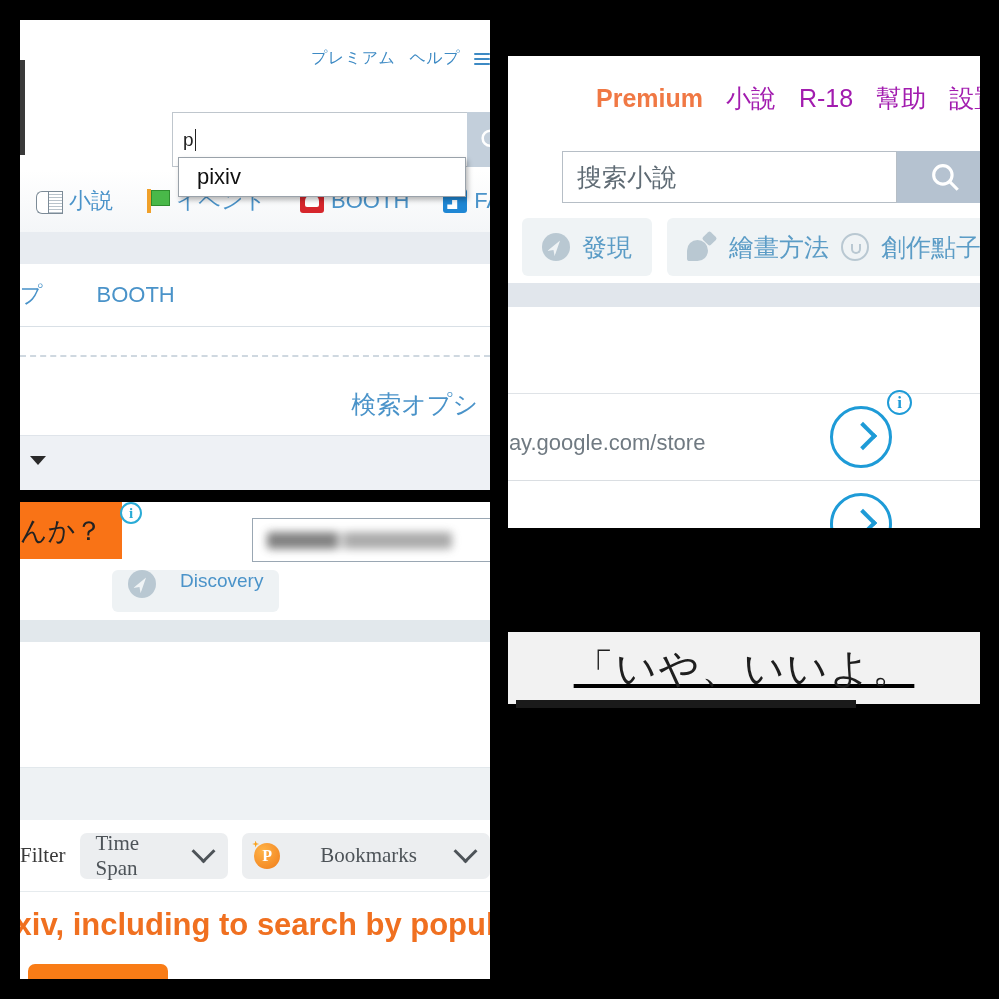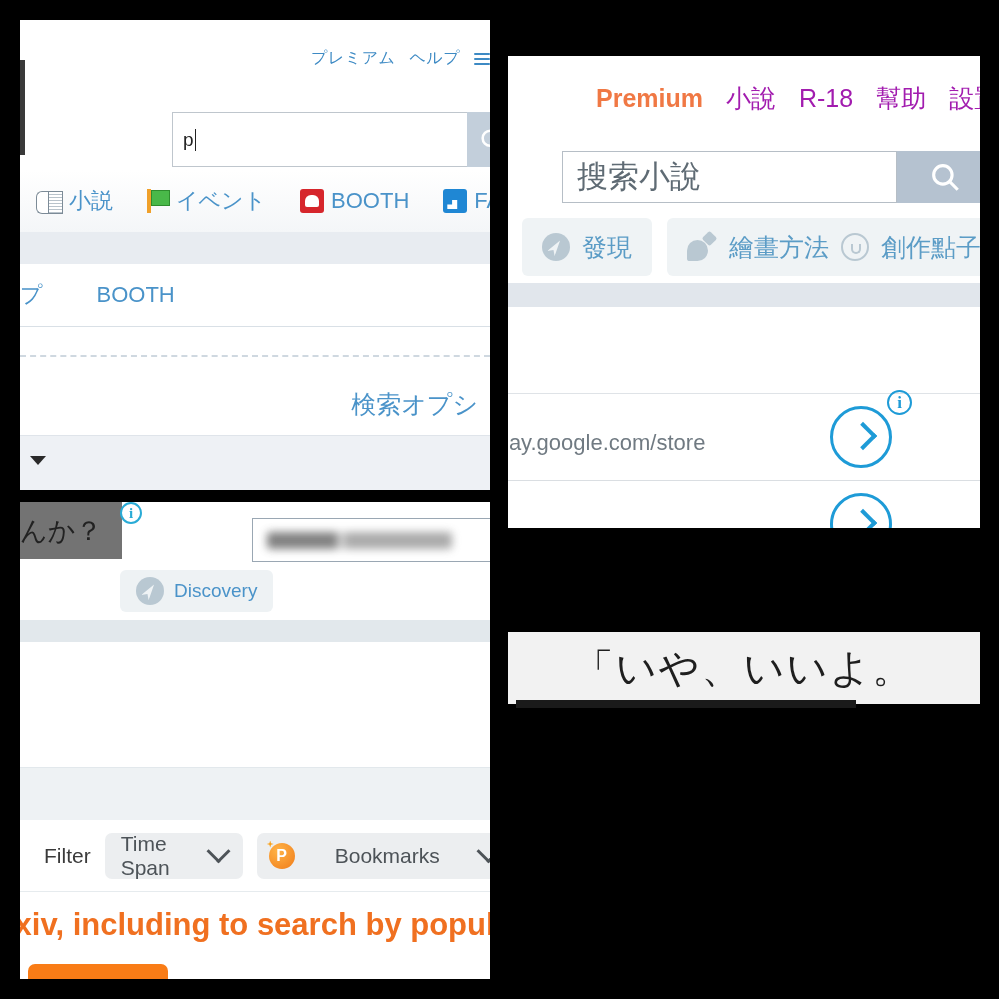--- a/index.html
+++ b/index.html
@@ -55,21 +55,21 @@
   .p1-caretdown{position:absolute;left:10px;top:436px;width:0;height:0;border-left:8px solid transparent;
                 border-right:8px solid transparent;border-top:9px solid #2a2a2a;}
 
   
   #p2{left:508px;top:20px;width:472px;height:472px;margin-top:36px;}
   .p2-toplinks{position:absolute;left:88px;top:26px;display:flex;align-items:baseline;gap:23px;
                font-size:25px;white-space:nowrap;}
   .p2-premium{color:#f07844;font-weight:bold;}
   .p2-link{color:#a21caf;}
   .p2-searchwrap{position:absolute;left:54px;top:95px;width:430px;height:52px;display:flex;}
-  .p2-input{width:335px;border:1px solid #b6bec6;background:#fff;font-size:31px;color:#5f6b74;
+  .p2-input{width:335px;border:1px solid #b6bec6;background:#fff;font-size:25px;color:#5f6b74;
             padding:0 14px;display:flex;align-items:center;box-sizing:border-box;}
   .p2-searchbtn{flex:1;background:#b5c2d0;display:flex;align-items:center;justify-content:center;}
   .p2-chips{position:absolute;left:14px;top:162px;display:flex;gap:15px;}
   .p2-chip{background:#eff3f5;border-radius:6px;height:58px;display:flex;align-items:center;
            gap:12px;padding:0 20px;font-size:25px;color:#5b9cc6;white-space:nowrap;}
   .ic-compass{width:28px;height:28px;border-radius:50%;background:#b9c8d2;position:relative;flex:none;}
   .ic-compass:after{content:"";position:absolute;left:9px;top:6px;width:9px;height:16px;background:#eff3f5;
                     transform:rotate(35deg);clip-path:polygon(50% 0,100% 100%,50% 72%,0 100%);}
   .ic-pen{width:30px;height:28px;position:relative;flex:none;}
   .ic-pen:before{content:"";position:absolute;left:0;top:7px;width:21px;height:21px;background:#b9c8d2;
@@ -89,56 +89,56 @@
             border:3px solid #1e9bd7;box-sizing:border-box;}
   .p2-arrow:after{content:"";position:absolute;left:20px;top:17px;width:16px;height:16px;
                   border-right:4px solid #1e9bd7;border-top:4px solid #1e9bd7;transform:rotate(45deg);}
   .p2-info{position:absolute;right:68px;top:-4px;width:25px;height:25px;border-radius:50%;
            border:2px solid #1e9bd7;color:#1e9bd7;font-size:17px;font-weight:bold;
            display:flex;align-items:center;justify-content:center;box-sizing:border-box;
            font-family:"Liberation Serif",serif;}
 
   
   #p3{left:20px;top:502px;width:470px;height:477px;}
-  .p3-tip{position:absolute;left:-4px;top:0;width:106px;height:57px;background:#737373;
+  .p3-tip{position:absolute;left:-4px;top:0;width:106px;height:57px;background:#f97316;
           display:flex;align-items:center;padding-left:4px;font-size:27px;color:#222;box-sizing:border-box;}
   .p3-info{position:absolute;left:100px;top:0px;width:22px;height:22px;border-radius:50%;
            border:2px solid #29abd6;color:#29abd6;font-size:15px;font-weight:bold;
            display:flex;align-items:center;justify-content:center;box-sizing:border-box;background:#fff;
            font-family:"Liberation Serif",serif;}
   .p3-searchwrap{position:absolute;left:232px;top:16px;width:300px;height:44px;display:flex;}
   .p3-input{width:258px;border:1px solid #9aa7b3;background:#fff;box-sizing:border-box;position:relative;}
   .p3-blur{position:absolute;left:14px;top:13px;width:185px;height:17px;
            background:linear-gradient(90deg,#6b6b6b 0 70px,#c9c9c9 70px 78px,#9c9c9c 78px 185px);
            filter:blur(4px);opacity:.85;border-radius:3px;}
   .p3-chips{position:absolute;left:92px;top:68px;display:flex;gap:13px;}
-  .p3-chip{background:#eef2f4;border-radius:6px;height:42px;display:flex;align-items:center;gap:10px;
-           padding:0 16px;font-size:19px;color:#4a93c9;white-space:nowrap;margin-left:8px;}
+  .p3-chip{background:#eef2f4;border-radius:6px;height:42px;display:flex;gap:24px;
+           padding:0 16px;font-size:19px;color:#4a93c9;white-space:nowrap;}
   .p3-band{position:absolute;left:0;top:118px;width:100%;height:22px;background:#e2e8ec;}
   .p3-white{position:absolute;left:0;top:140px;width:100%;height:125px;background:#fff;}
   .p3-band2{position:absolute;left:0;top:265px;width:100%;height:53px;background:#eef2f4;border-top:1px solid #e2e8ec;}
   .p3-filter{position:absolute;left:0;top:318px;width:100%;height:72px;background:#fff;
-             display:flex;align-items:center;gap:14px;padding-left:24px;box-sizing:border-box;border-bottom:1px solid #e6ebee;}
+             display:flex;align-items:center;gap:14px;box-sizing:border-box;border-bottom:1px solid #e6ebee;font-family:Liberation Serif, serif;}
   .p3-flabel{font-size:21px;color:#3a3a3a;}
   .p3-select{background:#eceef0;border-radius:7px;height:46px;display:flex;align-items:center;
              justify-content:space-between;padding:0 16px;font-size:21px;color:#4d5358;gap:40px;}
   .p3-select.s2{padding-left:12px;}
   .chev{width:14px;height:14px;border-right:3px solid #4d5358;border-bottom:3px solid #4d5358;
         transform:rotate(45deg) translate(-3px,-3px);flex:none;}
   .ic-pbadge{width:26px;height:26px;border-radius:50%;
              background:radial-gradient(circle at 35% 30%,#ffb347,#f07c1a);color:#fff;font-weight:bold;
              font-size:16px;display:flex;align-items:center;justify-content:center;flex:none;position:relative;}
   .ic-pbadge:after{content:"";position:absolute;left:-2px;top:-2px;width:7px;height:7px;background:#f9a11b;
                    clip-path:polygon(50% 0,62% 38%,100% 50%,62% 62%,50% 100%,38% 62%,0 50%,38% 38%);}
   .p3-promo{position:absolute;left:-14px;top:405px;font-size:31px;font-weight:bold;color:#f07020;white-space:nowrap;}
   .p3-cta{position:absolute;left:8px;top:462px;width:140px;height:28px;background:#f97c16;border-radius:7px;}
 
   
   #p4{left:508px;top:632px;width:472px;height:72px;background:#f2f2f2;
-      display:flex;align-items:center;justify-content:center;}
+      display:flex;align-items:center;justify-content:center;text-decoration:underline;}
   .p4-text{font-size:40px;color:#1f1f1f;letter-spacing:2px;white-space:nowrap;
            font-family:"DejaVu Sans",sans-serif;}
   .p4-shadow{position:absolute;left:516px;top:700px;width:340px;height:8px;background:#1a1a1a;}
 </style>
 </head>
 <body>
 
 <div class="stage">
 
   <div class="panel" id="p1">
@@ -159,20 +159,21 @@
         <span>p</span>
         <span class="p1-caret"></span>
       </div>
       <div class="p1-searchbtn">
         <svg width="28" height="28" viewBox="0 0 24 24" fill="none" stroke="#ffffff" stroke-width="2.2">
           <circle cx="10.5" cy="10.5" r="6.5"></circle>
             <line x1="15.5" y1="15.5" x2="21" y2="21"></line>
         </svg>
       </div>
     </div>
+    <div class="p1-suggest">pixiv</div>
 
     <div class="p1-navbar">
       <div class="p1-navitem">
         <span class="ic-book"></span>
         <span>小説</span>
       </div>
       <div class="p1-navitem">
         <span class="ic-flag"></span>
         <span>イベント</span>
       </div>

